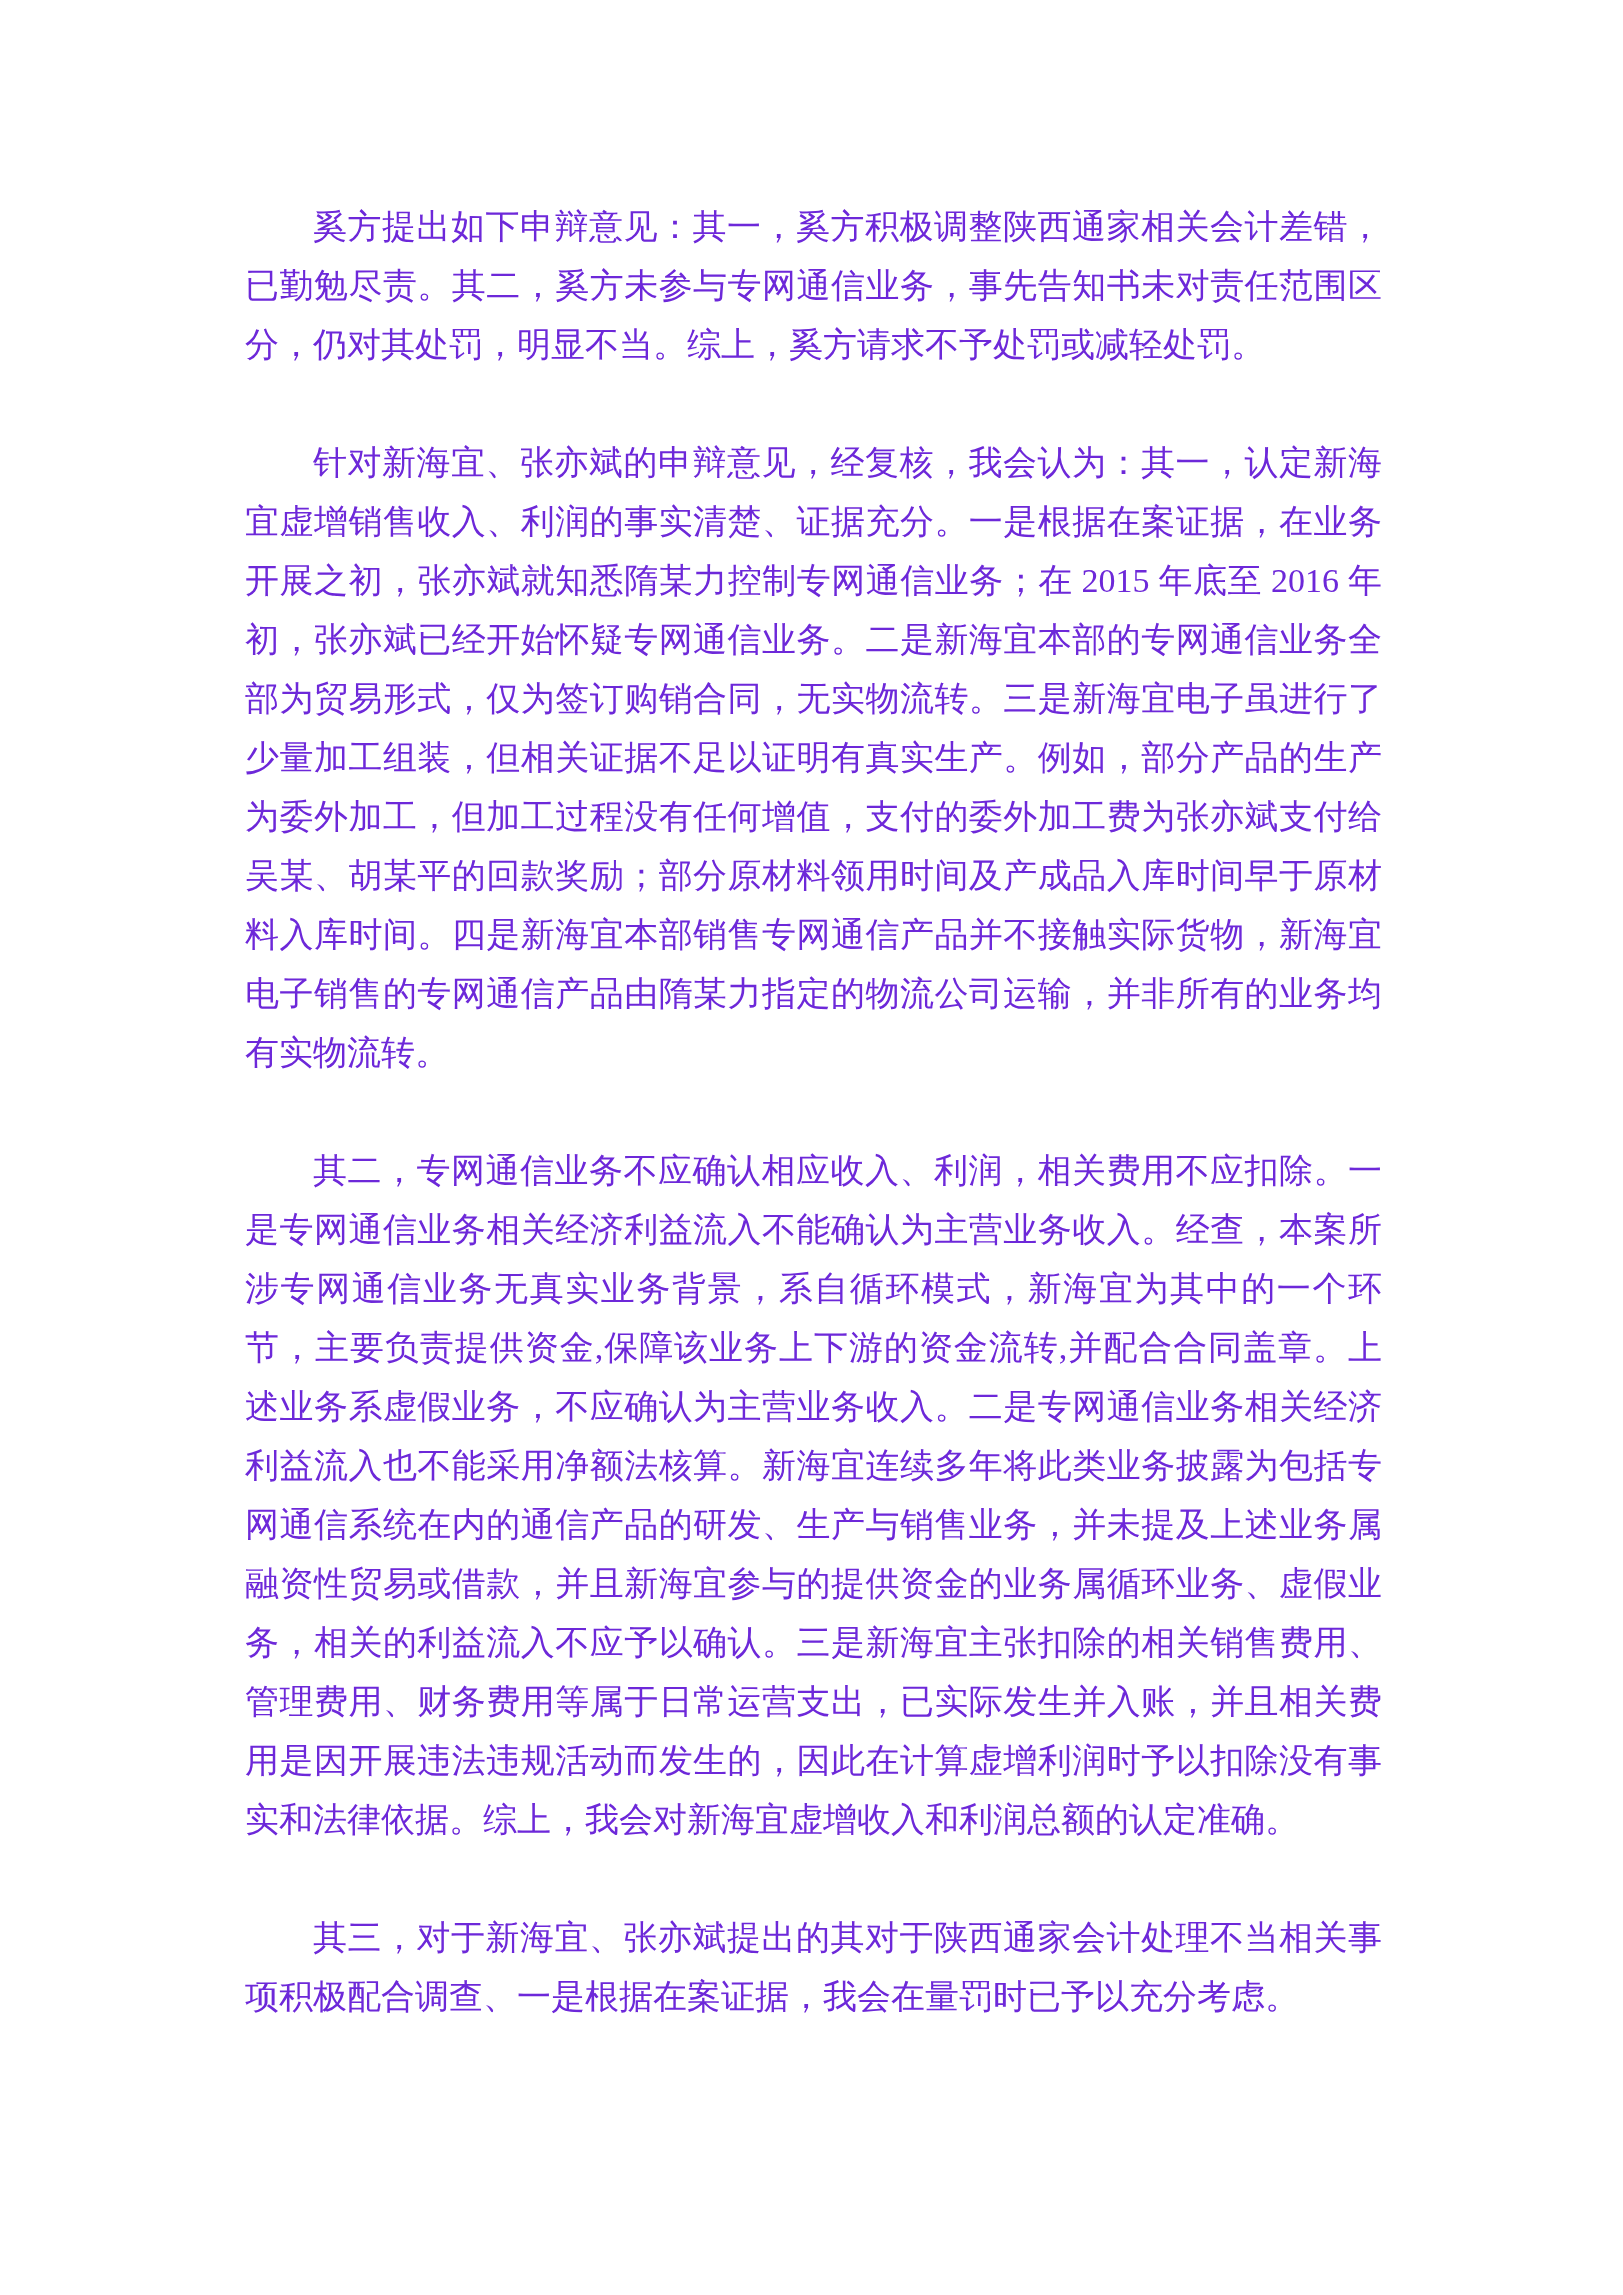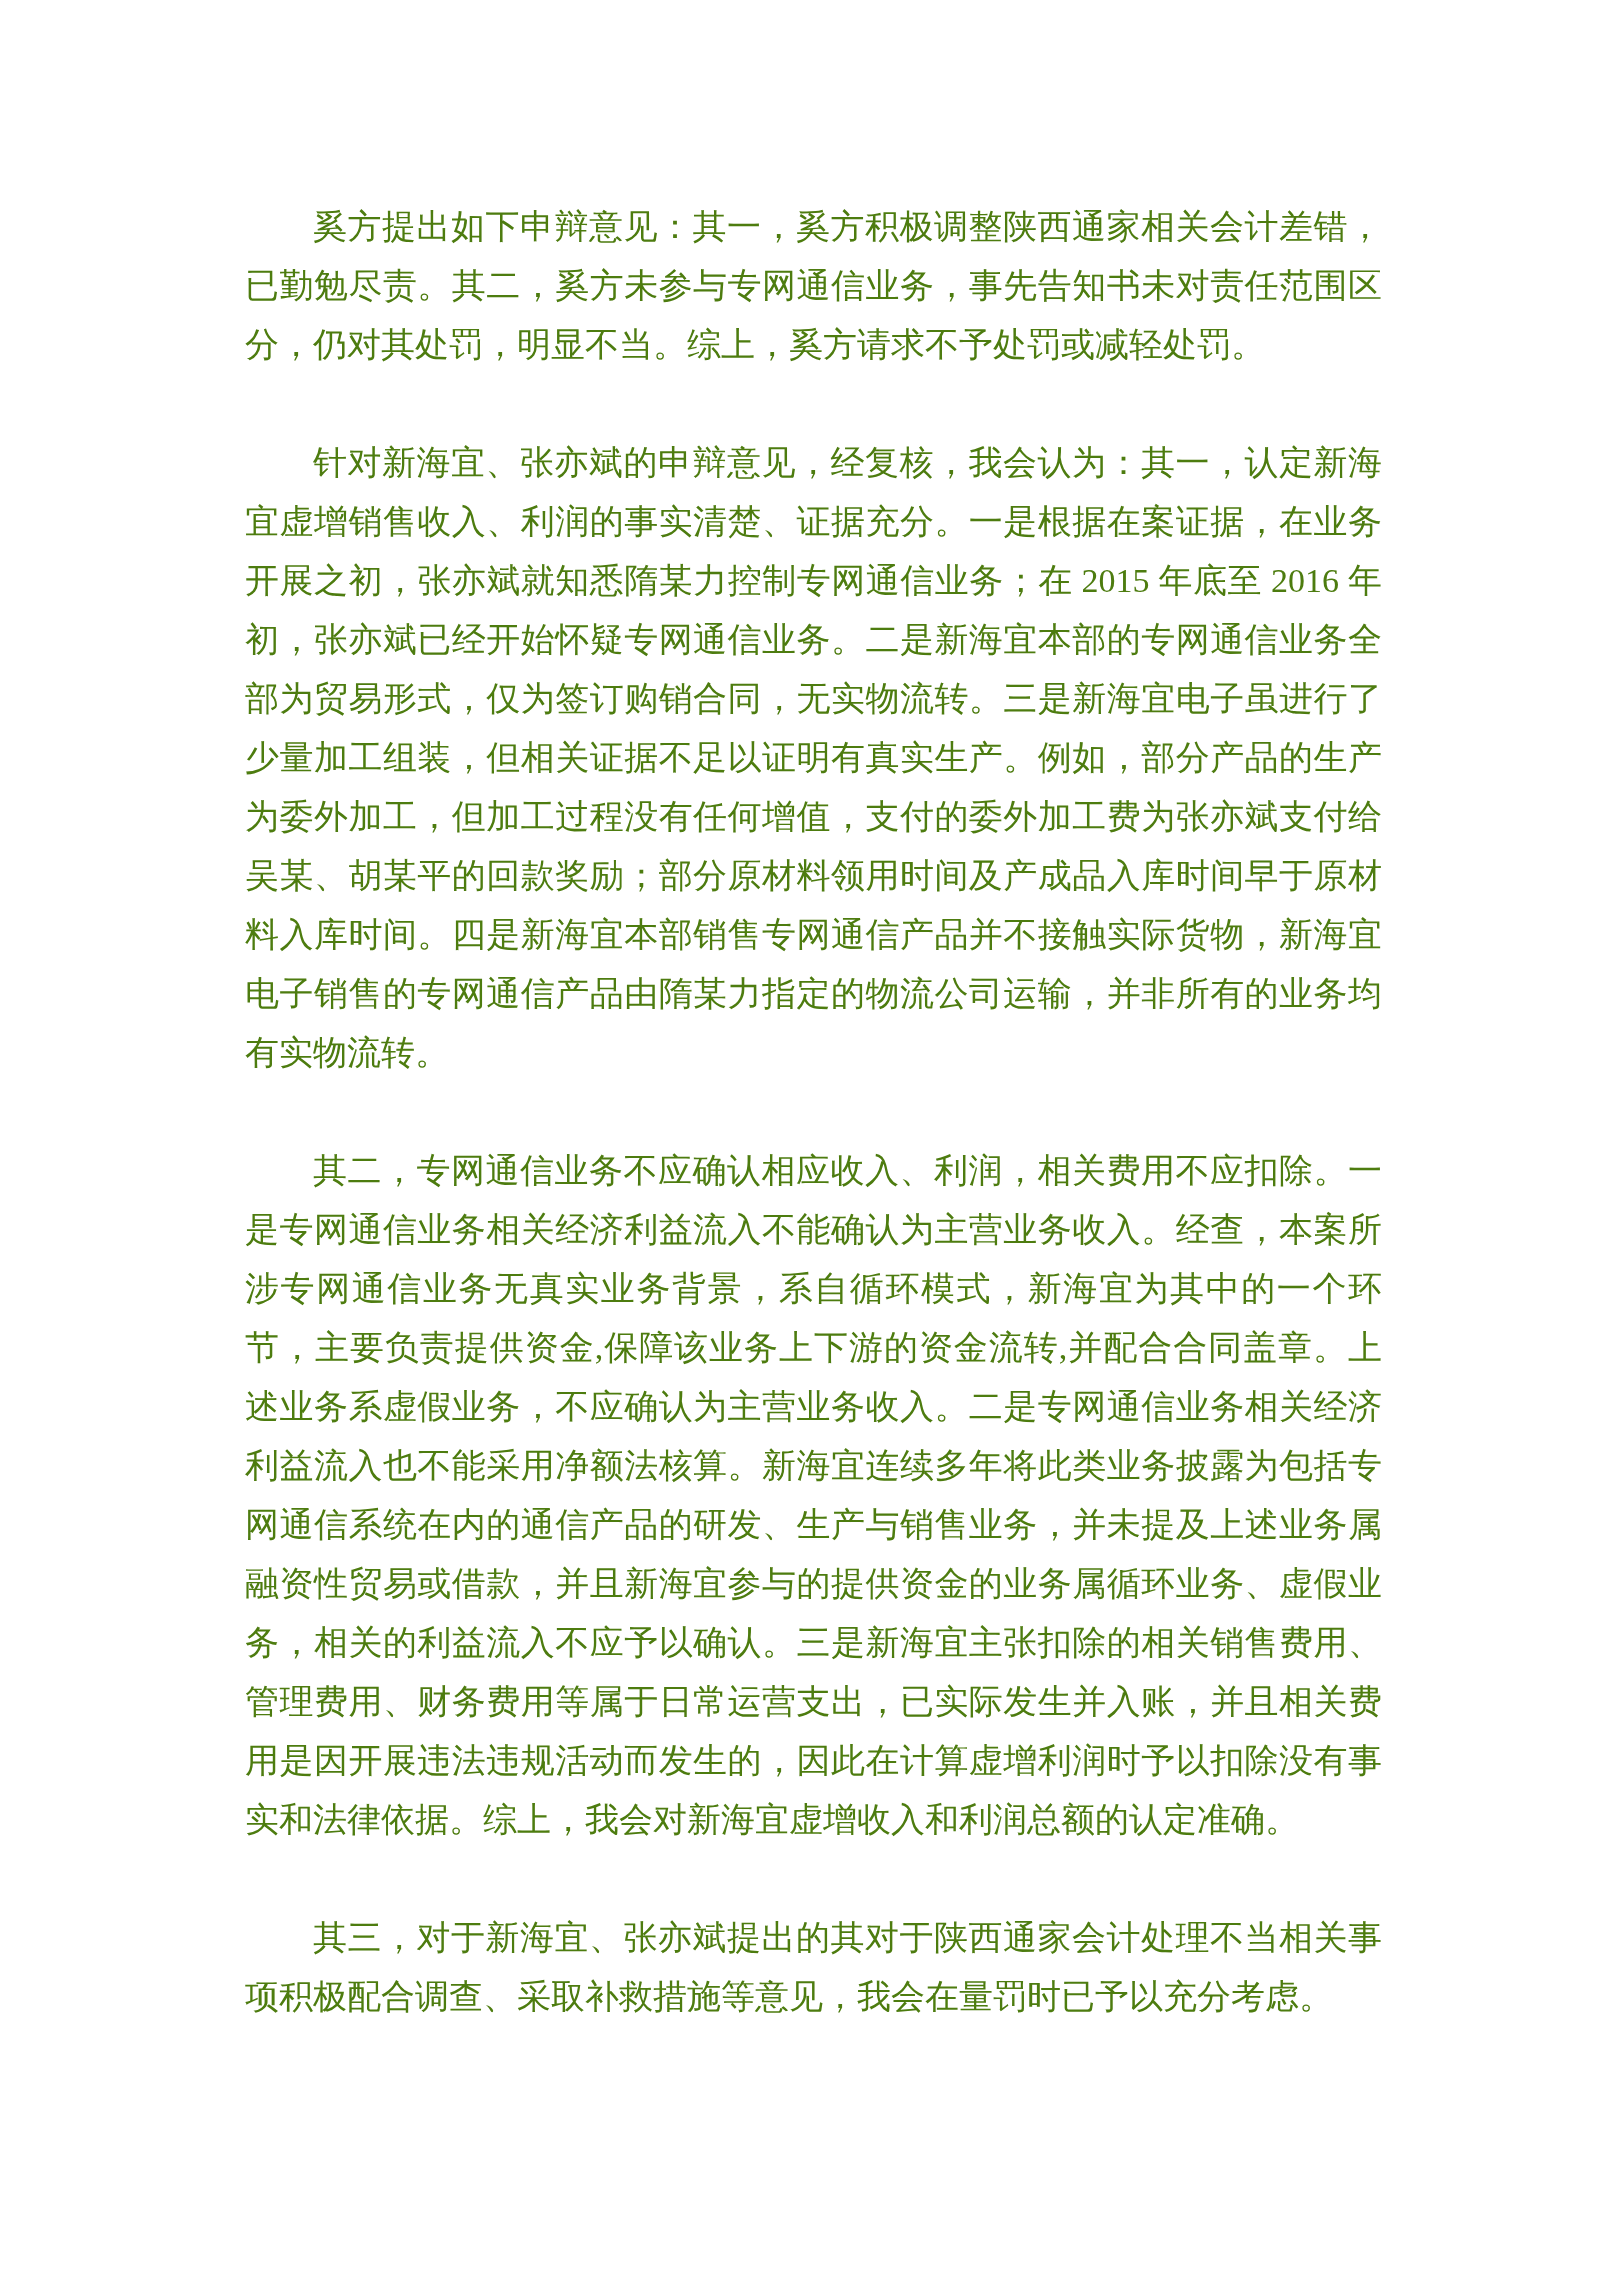--- a/index.html
+++ b/index.html
@@ -17,29 +17,29 @@
     height: 2295px;
     padding: 197px 241px 0 245px;
     overflow: hidden;
     background: #ffffff;
   }
   .para {
     margin: 0 0 59px 0;
     font-family: "Liberation Serif", "DejaVu Serif", serif;
     font-size: 34px;
     line-height: 59px;
-    color: #4d7c0f;
+    color: #6d28d9;
     text-align: justify;
     text-justify: inter-ideograph;
     text-indent: 2em;
     word-break: break-all;
   }
 </style>
 </head>
 <body>
 
 <div class="page">
   <p class="para">奚方提出如下申辩意见：其一，奚方积极调整陕西通家相关会计差错，已勤勉尽责。其二，奚方未参与专网通信业务，事先告知书未对责任范围区分，仍对其处罚，明显不当。综上，奚方请求不予处罚或减轻处罚。</p>
   <p class="para">针对新海宜、张亦斌的申辩意见，经复核，我会认为：其一，认定新海宜虚增销售收入、利润的事实清楚、证据充分。一是根据在案证据，在业务开展之初，张亦斌就知悉隋某力控制专网通信业务；在 2015 年底至 2016 年初，张亦斌已经开始怀疑专网通信业务。二是新海宜本部的专网通信业务全部为贸易形式，仅为签订购销合同，无实物流转。三是新海宜电子虽进行了少量加工组装，但相关证据不足以证明有真实生产。例如，部分产品的生产为委外加工，但加工过程没有任何增值，支付的委外加工费为张亦斌支付给吴某、胡某平的回款奖励；部分原材料领用时间及产成品入库时间早于原材料入库时间。四是新海宜本部销售专网通信产品并不接触实际货物，新海宜电子销售的专网通信产品由隋某力指定的物流公司运输，并非所有的业务均有实物流转。</p>
   <p class="para">其二，专网通信业务不应确认相应收入、利润，相关费用不应扣除。一是专网通信业务相关经济利益流入不能确认为主营业务收入。经查，本案所涉专网通信业务无真实业务背景，系自循环模式，新海宜为其中的一个环节，主要负责提供资金,保障该业务上下游的资金流转,并配合合同盖章。上述业务系虚假业务，不应确认为主营业务收入。二是专网通信业务相关经济利益流入也不能采用净额法核算。新海宜连续多年将此类业务披露为包括专网通信系统在内的通信产品的研发、生产与销售业务，并未提及上述业务属融资性贸易或借款，并且新海宜参与的提供资金的业务属循环业务、虚假业务，相关的利益流入不应予以确认。三是新海宜主张扣除的相关销售费用、管理费用、财务费用等属于日常运营支出，已实际发生并入账，并且相关费用是因开展违法违规活动而发生的，因此在计算虚增利润时予以扣除没有事实和法律依据。综上，我会对新海宜虚增收入和利润总额的认定准确。</p>
-  <p class="para">其三，对于新海宜、张亦斌提出的其对于陕西通家会计处理不当相关事项积极配合调查、采取补救措施等意见，我会在量罚时已予以充分考虑。</p>
+  <p class="para">其三，对于新海宜、张亦斌提出的其对于陕西通家会计处理不当相关事项积极配合调查、一是根据在案证据，我会在量罚时已予以充分考虑。</p>
 </div>
 
 
 </body></html>

